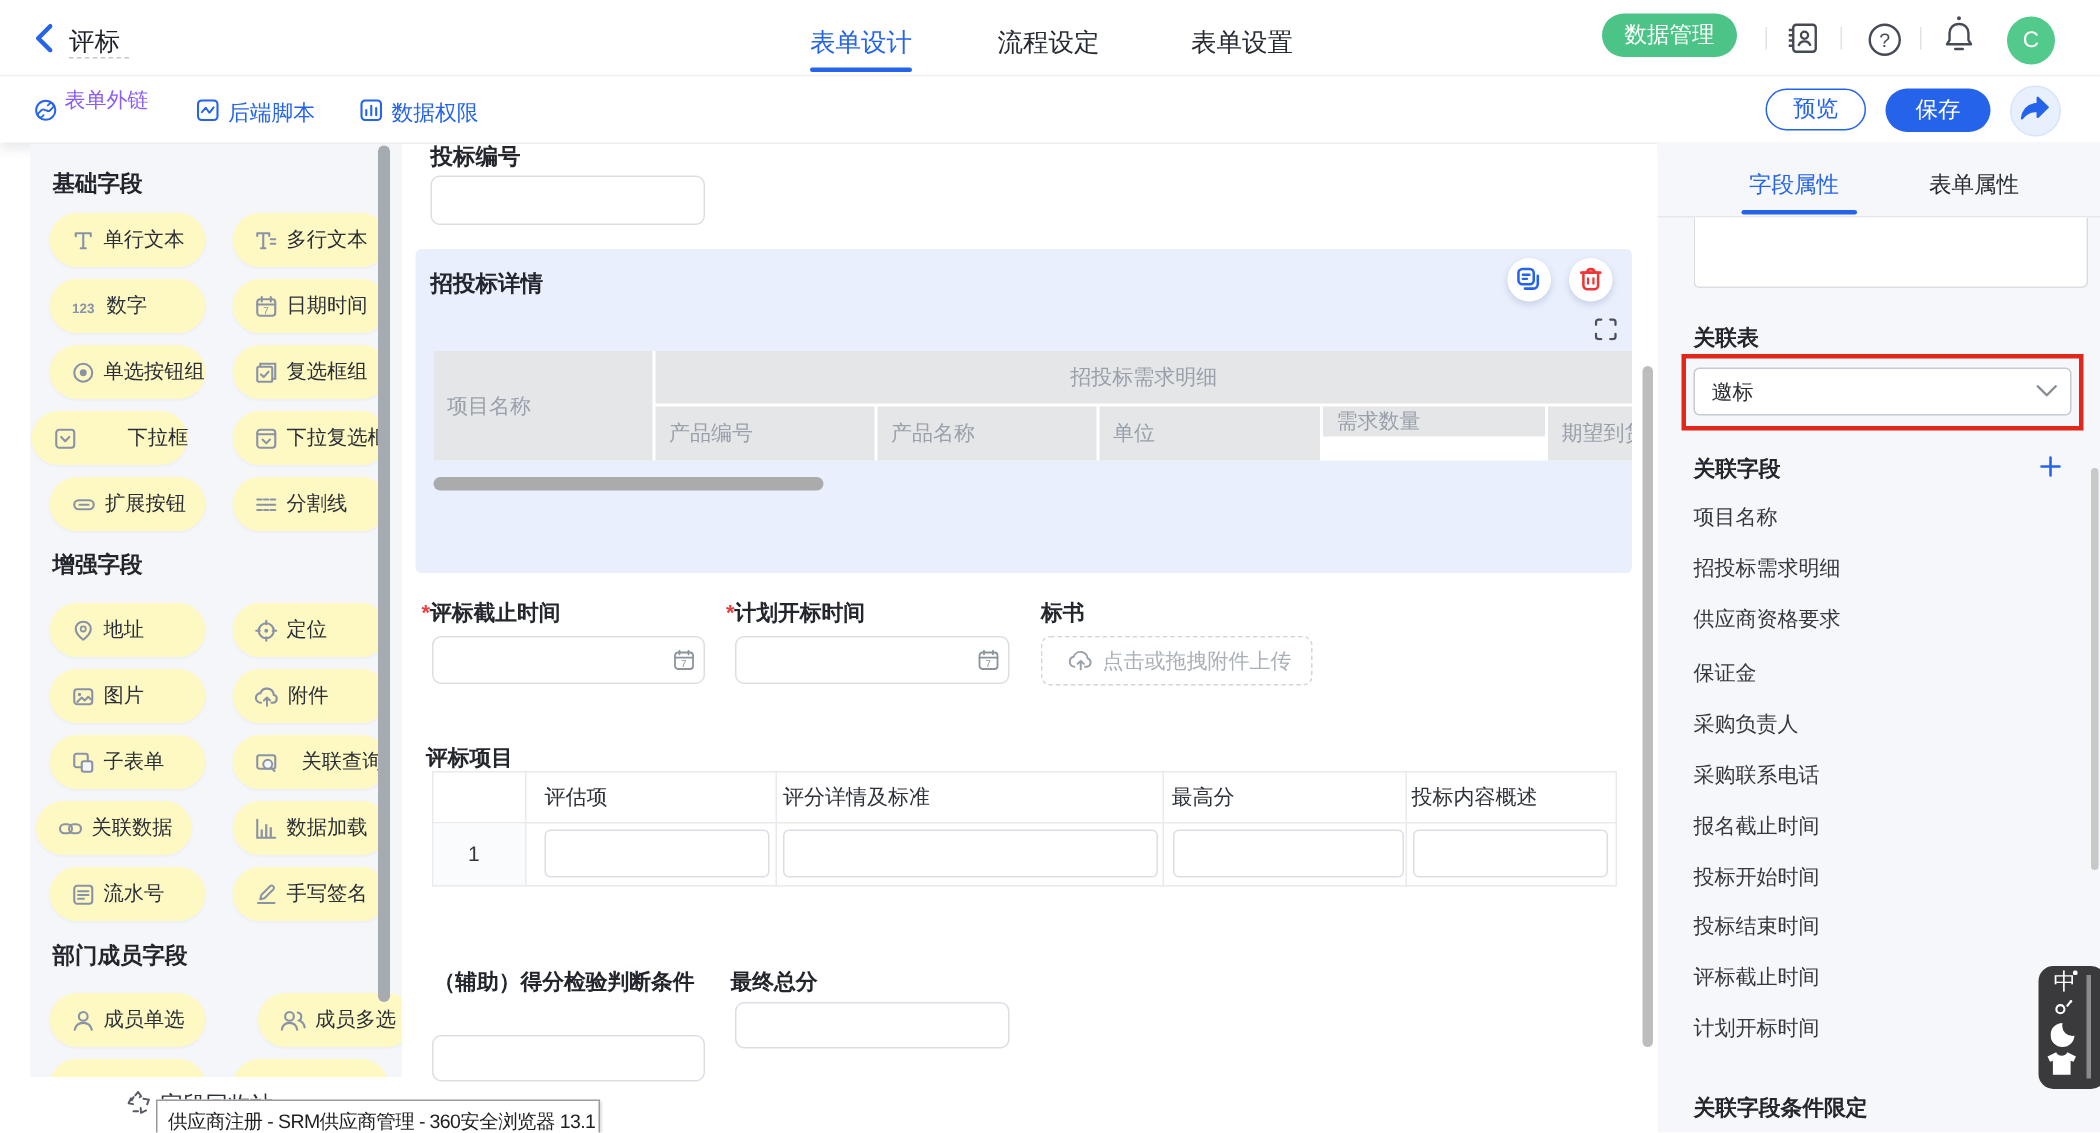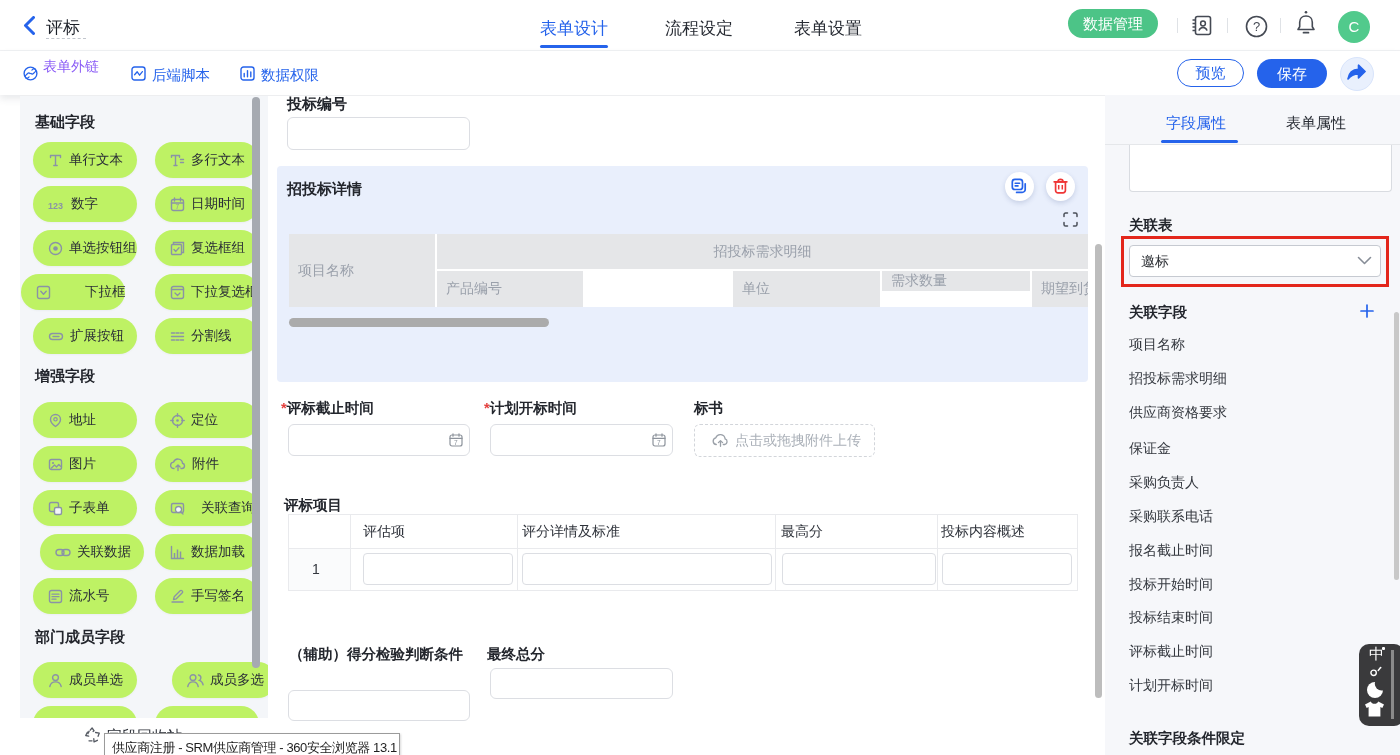--- a/index.html
+++ b/index.html
@@ -2,21 +2,21 @@
 <html lang="zh"><head>
 <meta charset="utf-8">
 <style>
   html,body{margin:0;padding:0;}
   body{font-family:"Liberation Sans",sans-serif;-webkit-font-smoothing:antialiased;}
   #app{position:relative;width:1400px;height:755px;overflow:hidden;background:#fff;}
   .abs{position:absolute;}
   .b600{font-weight:600;}
   .b700{font-weight:700;}
   svg{display:block;}
-  .fbtn{position:absolute;width:104px;height:36px;background:#bef264;border-radius:18px;display:flex;align-items:center;padding-left:15px;box-sizing:border-box;box-shadow:0 1px 2px rgba(30,40,70,0.04);text-align:center;}
+  .fbtn{position:absolute;width:104px;height:36px;background:#fef9c3;border-radius:18px;display:flex;align-items:center;padding-left:15px;box-sizing:border-box;box-shadow:0 1px 2px rgba(30,40,70,0.04);text-align:center;}
   .fbtn svg{flex:0 0 auto;margin-right:6px;}
   .fbtn span{font-size:13.5px;color:#2a2e36;white-space:nowrap;}
   .inp{background:#fff;border:1px solid #dcdee3;border-radius:6px;box-sizing:border-box;}
   .tcell{background:#e5e6e8;display:flex;align-items:center;}
   .tcell span{font-size:14px;color:#9aa0ab;padding-left:9px;white-space:nowrap;}
   .rli{left:1129px;font-size:14px;color:#34383f;}
 </style>
 </head>
 <body>
 <div id="app">
@@ -194,21 +194,21 @@
         <span>子表单</span>
       </div>
     <div class="fbtn" style="left:135px;top:394px;gap:10px;">
         <svg width="15" height="15" viewBox="0 0 15 15">
           <rect x="1.5" y="2.5" width="12" height="9" rx="1.5" fill="none" stroke="#8a93a6" stroke-width="1.4"></rect>
           <circle cx="8.5" cy="8.5" r="3" fill="#f4f6f9" stroke="#8a93a6" stroke-width="1.3"></circle>
           <path d="M10.7 10.7l2.3 2.3" stroke="#8a93a6" stroke-width="1.3" stroke-linecap="round"></path>
         </svg>
         <span>关联查询</span>
       </div>
-    <div class="fbtn" style="left:20px;top:438px;font-family:Liberation Mono, monospace;">
+    <div class="fbtn" style="left:4px;top:438px;font-family:Liberation Mono, monospace;">
         <svg width="16" height="15" viewBox="0 0 16 15">
           <rect x="1" y="4.5" width="8" height="6" rx="3" fill="none" stroke="#8a93a6" stroke-width="1.4"></rect>
           <rect x="7" y="4.5" width="8" height="6" rx="3" fill="none" stroke="#8a93a6" stroke-width="1.4"></rect>
         </svg>
         <span>关联数据</span>
       </div>
     <div class="fbtn" style="left:135px;top:438px;">
         <svg width="15" height="15" viewBox="0 0 15 15">
           <path d="M1.5 1.5v12h12" fill="none" stroke="#8a93a6" stroke-width="1.4" stroke-linecap="round"></path>
           <path d="M4.5 13V8M7.5 13V4.5M10.5 13V6.5" stroke="#8a93a6" stroke-width="1.5"></path>
@@ -291,20 +291,23 @@
 
     <div class="abs" style="left:21px;top:138px;width:799px;height:73px;background:#fff;"></div>
     <div class="abs tcell" style="left:21px;top:138px;width:146px;height:73px;">
         <span style="margin-top:0;">项目名称</span>
       </div>
     <div class="abs tcell" style="left:169px;top:138px;width:651px;height:35px;justify-content:center;">
         <span style="padding:0;">招投标需求明细</span>
       </div>
     <div class="abs tcell" style="left:169px;top:175px;width:146px;height:36px;">
         <span>产品编号</span>
+      </div>
+    <div class="abs tcell" style="left:317px;top:175px;width:146px;height:36px;">
+        <span>产品名称</span>
       </div>
     <div class="abs tcell" style="left:465px;top:175px;width:147px;height:36px;">
         <span>单位</span>
       </div>
     <div class="abs tcell" style="left:614px;top:175px;width:148px;height:20px;">
         <span>需求数量</span>
       </div>
     <div class="abs tcell" style="left:764px;top:175px;width:56px;height:36px;overflow:hidden;">
         <span>期望到货</span>
       </div>

